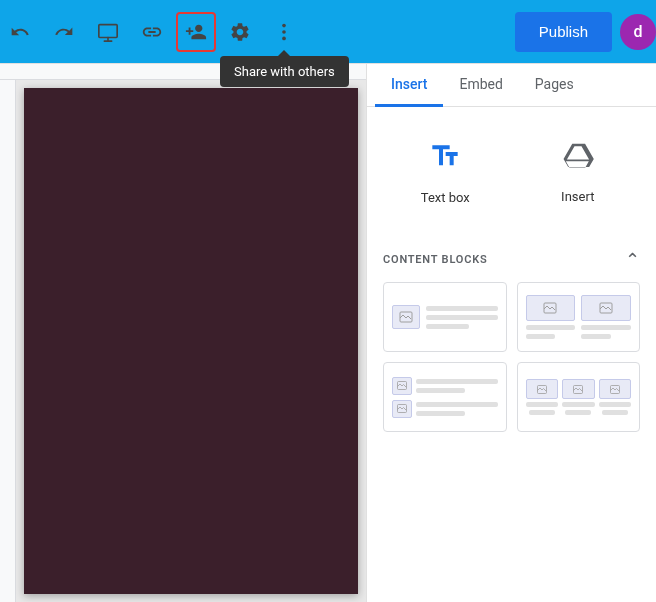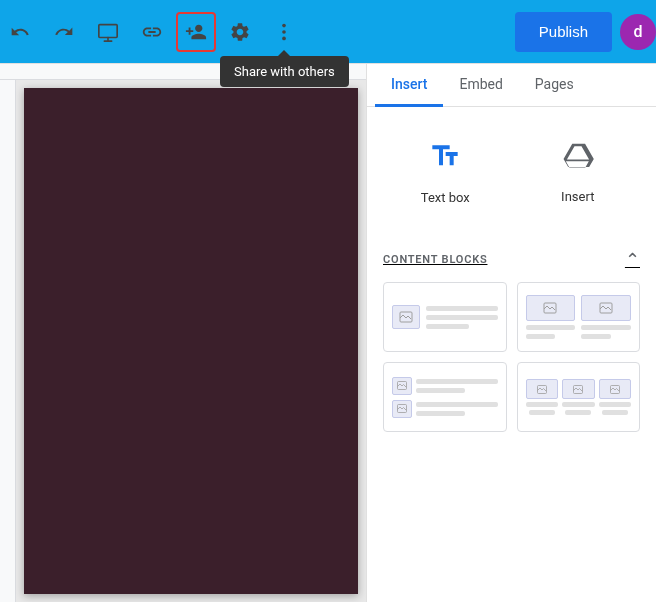--- a/index.html
+++ b/index.html
@@ -196,21 +196,20 @@
     .icon-image { color: #e53935; }
     .icon-embed { color: #e6ac00; }
     .icon-drive { color: #5f6368; }
 
     
     .section-header {
       display: flex;
       align-items: center;
       justify-content: space-between;
       padding: 4px 0 12px 0;
-      text-decoration: underline;
     }
     .section-title {
       font-size: 11px;
       font-weight: 600;
       letter-spacing: 0.8px;
       color: #5f6368;
       text-transform: uppercase;
     }
     .chevron-up {
       color: #5f6368;

